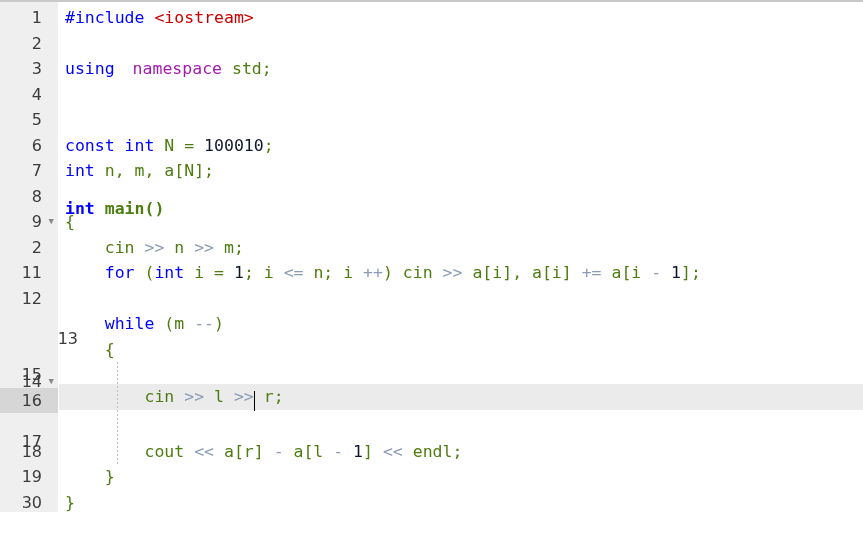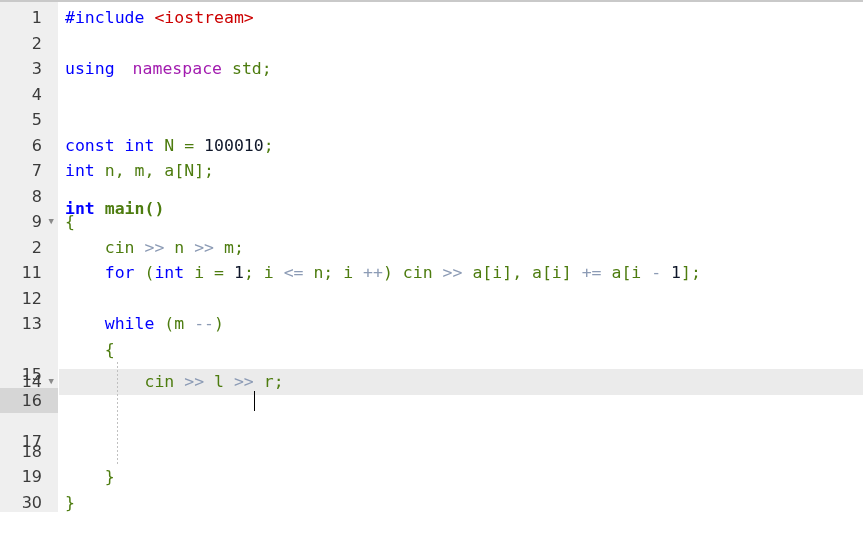--- a/index.html
+++ b/index.html
@@ -124,22 +124,23 @@
       <div class="row" style="top: 105px;"><span class="code-text"></span></div>
       <div class="row" style="top: 130.5px;"><span class="code-text"><span class="kw">const</span><span class="pl"> </span><span class="kw">int</span><span class="pl"> N </span><span class="pl">=</span><span class="pl"> </span><span class="num">100010</span><span class="pl">;</span></span></div>
       <div class="row" style="top: 156px;"><span class="code-text"><span class="kw">int</span><span class="pl"> n, m, a[N];</span></span></div>
       <div class="row" style="top: 194px; font-weight: bold;"><span class="code-text"><span class="kw">int</span><span class="pl"> main()</span></span></div>
       <div class="row" style="top: 207px;"><span class="code-text"><span class="pl">{</span></span></div>
       <div class="row" style="top: 232.5px;"><span class="code-text"><span class="pl">    cin </span><span class="op">&gt;&gt;</span><span class="pl"> n </span><span class="op">&gt;&gt;</span><span class="pl"> m;</span></span></div>
       <div class="row" style="top: 258px;"><span class="code-text"><span class="pl">    </span><span class="kw">for</span><span class="pl"> (</span><span class="kw">int</span><span class="pl"> i </span><span class="pl">=</span><span class="pl"> </span><span class="num">1</span><span class="pl">; i </span><span class="op">&lt;=</span><span class="pl"> n; i </span><span class="op">++</span><span class="pl">) cin </span><span class="op">&gt;&gt;</span><span class="pl"> a[i], a[i] </span><span class="op">+=</span><span class="pl"> a[i </span><span class="op">-</span><span class="pl"> </span><span class="num">1</span><span class="pl">];</span></span></div>
       <div class="row" style="top: 283.5px;"><span class="code-text"></span></div>
       <div class="row" style="top: 309px;"><span class="code-text"><span class="pl">    </span><span class="kw">while</span><span class="pl"> (m </span><span class="op">--</span><span class="pl">)</span></span></div>
       <div class="row" style="top: 334.5px;"><span class="code-text"><span class="pl">    {</span></span></div>
-      <div class="row active-line" style="top: 367px;"><span class="code-text"><span class="pl">        cin </span><span class="op">&gt;&gt;</span><span class="pl"> l </span><span class="op">&gt;&gt;</span><span class="pl"> r;</span></span></div>
+      <div class="row active-line" style="top: 382px;"><span class="code-text"><span class="pl">        cin </span><span class="op">&gt;&gt;</span><span class="pl"> l </span><span class="op">&gt;&gt;</span><span class="pl"> r;</span></span></div>
       <div class="row" style="top: 411px;"><span class="code-text"></span></div>
+      <div class="row" style="top: 436.5px;"><span class="code-text"><span class="pl">        cout </span><span class="op">&lt;&lt;</span><span class="pl"> a[r] </span><span class="op">-</span><span class="pl"> a[l </span><span class="op">-</span><span class="pl"> </span><span class="num">1</span><span class="pl">] </span><span class="op">&lt;&lt;</span><span class="pl"> endl;</span></span></div>
       <div class="row" style="top: 462px;"><span class="code-text"><span class="pl">    }</span></span></div>
       <div class="row" style="top: 487.5px;"><span class="code-text"><span class="pl">}</span></span></div>
     </div>
 
   <div id="gutter">
       <div class="gutter-row" style="top: 3px;">
         <span class="ln">1</span>
       </div>
       <div class="gutter-row" style="top: 28.5px;">
         <span class="ln">2</span>
@@ -168,21 +169,21 @@
       </div>
       <div class="gutter-row" style="top: 232.5px;">
         <span class="ln">2</span>
       </div>
       <div class="gutter-row" style="top: 258px;">
         <span class="ln">11</span>
       </div>
       <div class="gutter-row" style="top: 283.5px;">
         <span class="ln">12</span>
       </div>
-      <div class="gutter-row" style="top: 309px;">
+      <div class="gutter-row" style="top: 324px; padding-left: 36px;">
         <span class="ln">13</span>
       </div>
       <div class="gutter-row" style="top: 334.5px; margin-top: 32px;">
         <span class="ln">14</span>
         <span class="fold">▼</span>
       </div>
       <div class="gutter-row" style="top: 360px;">
         <span class="ln">15</span>
       </div>
       <div class="gutter-row active" style="top: 385.5px;">

